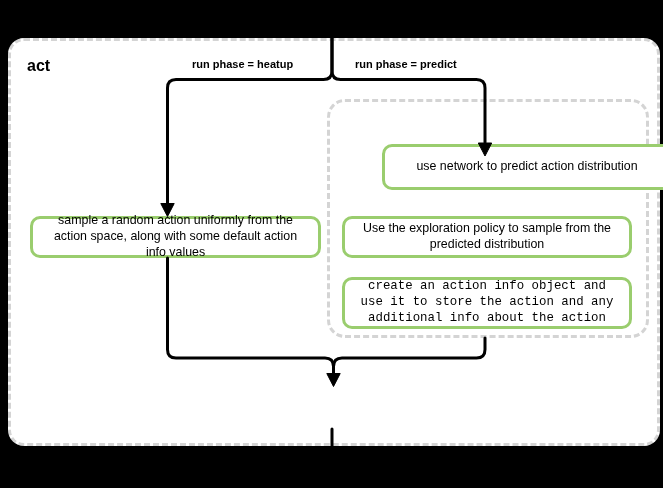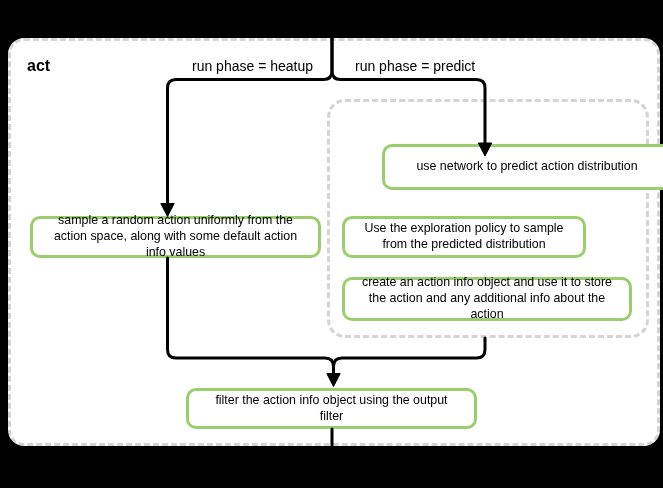--- a/index.html
+++ b/index.html
@@ -33,22 +33,22 @@
   }
   .act-title {
     position: absolute;
     left: 27px; top: 55px;
     font-size: 16px;
     font-weight: bold;
     line-height: 22px;
   }
   .branch-label {
     position: absolute;
-    font-size: 14px;
-    font-weight: normal;
+    font-size: 11px;
+    font-weight: bold;
     white-space: nowrap;
   }
   .branch-label.heatup { left: 192px; top: 58px; }
   .branch-label.training { left: 355px; top: 58px; }
   .choose-action-group {
     position: absolute;
     left: 327px; top: 99px;
     width: 322px; height: 239px;
     border: 3px dashed var(--group-border);
     border-radius: 18px;
@@ -70,22 +70,22 @@
     display: flex;
     align-items: center;
     justify-content: center;
     text-align: center;
     font-size: 12.4px;
     line-height: 1.28;
     padding: 3px 14px;
   }
   .node-sample { left: 22px;  top: 216px; width: 291px; height: 42px; margin-left: 8px; }
   .node-predict { left: 342px; top: 144px; width: 290px; height: 46px; margin-left: 40px; }
-  .node-explore { left: 342px; top: 216px; width: 244px; height: 42px; }
-  .node-create { left: 342px; top: 277px; width: 290px; height: 44px; }
+  .node-explore { left: 342px; top: 216px; width: 290px; height: 42px; }
+  .node-create { left: 342px; top: 277px; width: 290px; height: 52px; font-family: Liberation Mono, monospace; }
   .node-filter { left: 186px; top: 388px; width: 291px; height: 41px; }
   .connectors {
     position: absolute;
     left: 0; top: 0;
     width: 663px; height: 488px;
     pointer-events: none;
   }
   .connectors path {
     fill: none;
     stroke: var(--connector);
@@ -123,23 +123,20 @@
   </div>
 
   <div class="node node-explore">
     <span>Use the exploration policy to sample from the predicted distribution</span>
   </div>
 
   <div class="node node-create">
     <span>create an action info object and use it to store the action and any additional info about the action</span>
   </div>
 
-  <div class="node node-filter">
-    <span>filter the action info object using the output filter</span>
-  </div>
 
   <svg class="connectors" viewBox="0 0 663 488">
     <path d="M332 30 V71 Q332 79.5 323.5 79.5 H176 Q167.5 79.5 167.5 88 V203"></path>
     <polygon points="167.5,216.5 160.8,203.5 174.2,203.5"></polygon>
     <path d="M332 30 V71 Q332 79.5 340.5 79.5 H476.5 Q485 79.5 485 88 V142.5"></path>
     <polygon points="485,156 478.3,143 491.7,143"></polygon>
     <path d="M167.5 258 V349.5 Q167.5 358 176 358 H325 Q333.5 358 333.5 366.5 V372.5"></path>
     <path d="M485 338 V349.5 Q485 358 476.5 358 H342 Q333.5 358 333.5 366.5 V372.5"></path>
     <polygon points="333.5,386.5 326.8,373.5 340.2,373.5"></polygon>
     <path d="M332 429 V488"></path>

